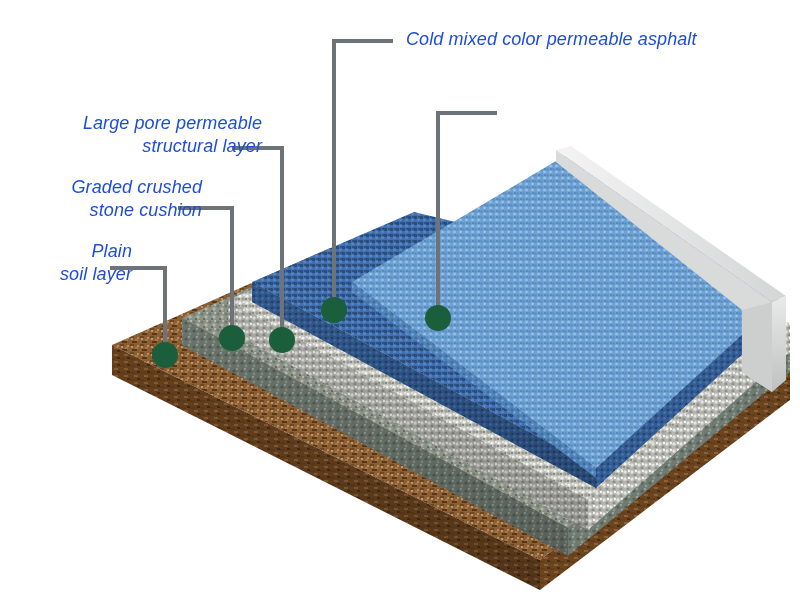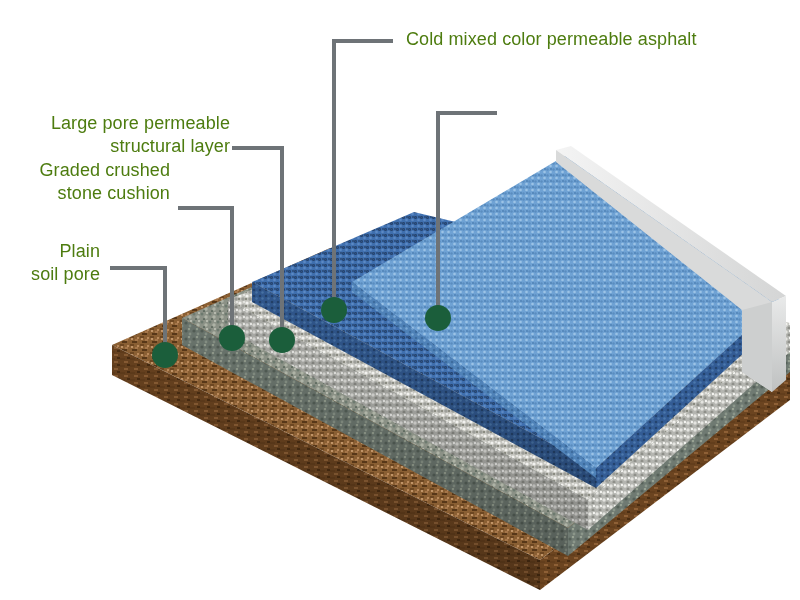--- a/index.html
+++ b/index.html
@@ -21,26 +21,28 @@
     position: absolute;
     inset: 0;
     width: 800px;
     height: 600px;
   }
   .label {
     position: absolute;
     font-family: "Liberation Sans", sans-serif;
     font-size: 18px;
     line-height: 23px;
-    color: #4d7c0f;
+    color: #1d4ed8;
     white-space: pre-line;
     letter-spacing: 0.1px;
+    font-style: italic;
   }
   .label.right-align {
     text-align: right;
+    margin-left: 32px;
   }
   .label.left-align {
     text-align: left;
   }
 </style>
 </head>
 <body>
 
 <div id="stage">
 
@@ -179,22 +181,22 @@
         <polyline points="393,41 334,41 334,310" fill="none" stroke="#6e7377" stroke-width="4" stroke-linecap="butt" stroke-linejoin="miter"></polyline>
         <circle cx="334" cy="310" r="13" fill="#1b5e3b"></circle>
         <polyline points="497,113 438,113 438,318" fill="none" stroke="#6e7377" stroke-width="4" stroke-linecap="butt" stroke-linejoin="miter"></polyline>
         <circle cx="438" cy="318" r="13" fill="#1b5e3b"></circle>
       </g>
   </svg>
 
   <div class="label right-align" style="left:28px; top:112px; width:202px;">Large pore permeable
 structural layer</div>
 
-  <div class="label right-align" style="left:22px; top:159px; width:148px;">Graded crushed
+  <div class="label right-align" style="left:22px; top:176px; width:148px;">Graded crushed
 stone cushion</div>
 
   <div class="label right-align" style="left:18px; top:240px; width:82px;">Plain
-soil pore</div>
+soil layer</div>
 
   <div class="label left-align" style="left:406px; top:28px;">Cold mixed color permeable asphalt</div>
 
 
 </div>
 
 </body></html>

